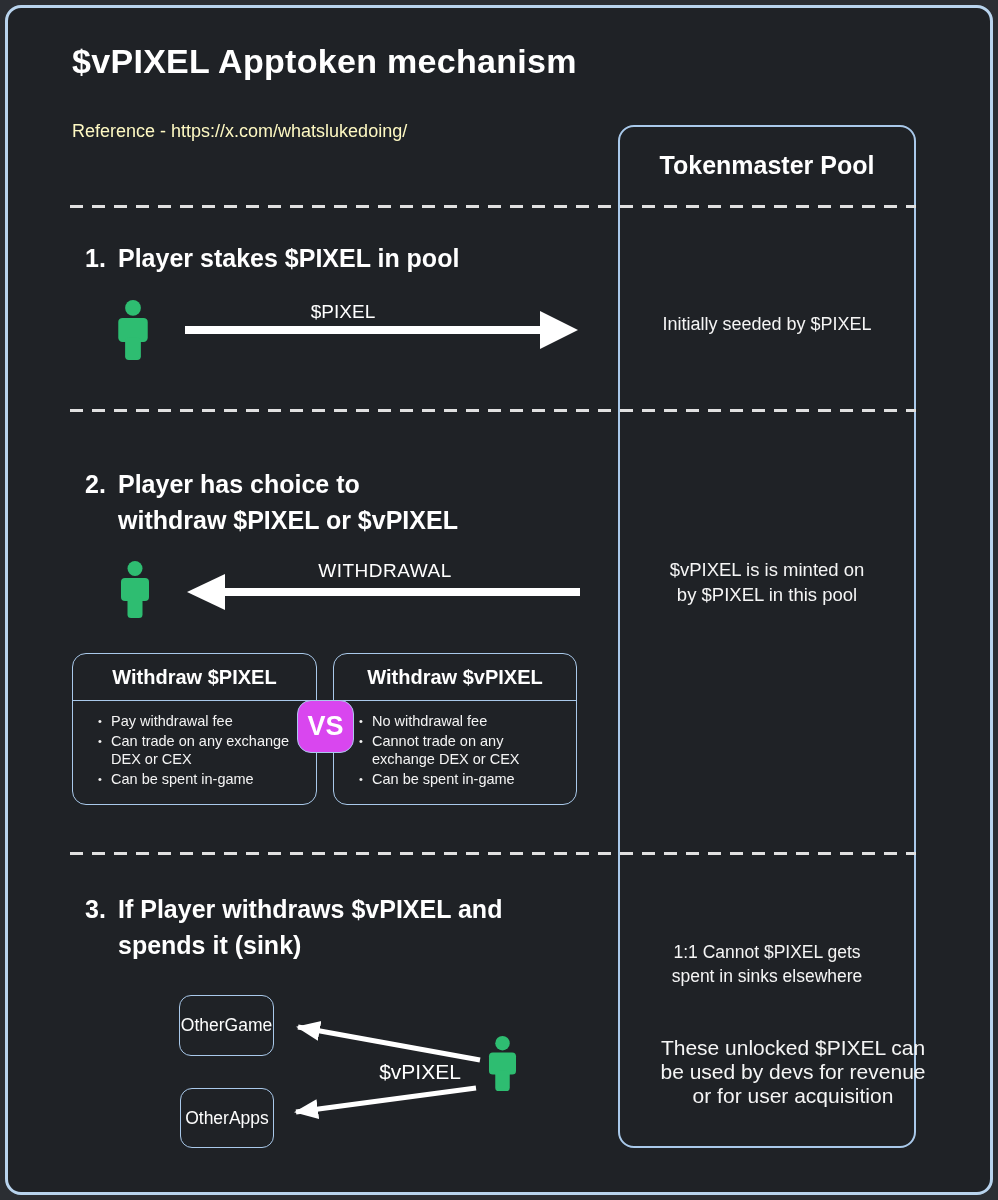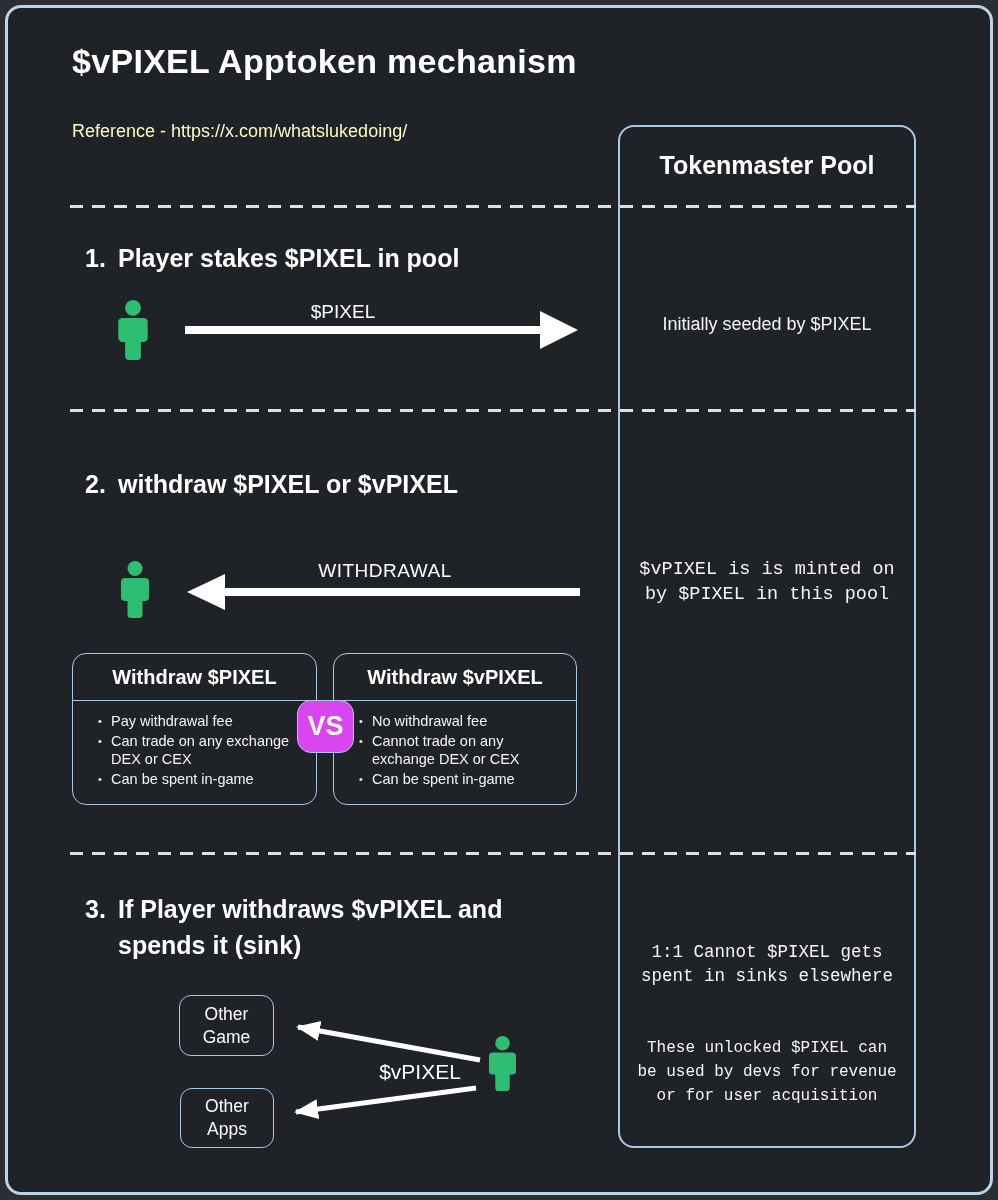--- a/index.html
+++ b/index.html
@@ -68,32 +68,32 @@
 
   .vs-badge {
     left:297px; top:700px; width:57px; height:53px;
     background:#d946ef; border:1.5px solid #a9c9ea; border-radius:14px;
     display:flex; align-items:center; justify-content:center;
     font-size:27px; font-weight:bold; z-index:3;
   }
 
   .sink-box {
     border:1.5px solid #a9c9ea; border-radius:12px;
-    display:flex; flex-direction:column; align-items:center; justify-content:center;
+    display:flex; flex-direction:row; align-items:center; justify-content:center;
     font-size:17.5px; line-height:23px; text-align:center; color:#fdfdfd;
   }
   .sink-1 { left:179px; top:995px; width:95px; height:61px; }
   .sink-2 { left:180px; top:1088px; width:94px; height:60px; }
 
   .pool-note { text-align:center; color:#f5f5f5; }
-  .pool-note span { display:block;font-family:Liberation Mono, monospace; }
+  .pool-note span { display:block; }
   .note-seeded { left:628px; top:314px; width:278px; font-size:18px; }
   .note-minted { left:628px; top:557px; width:278px; font-size:18.5px; line-height:25px; }
   .note-unlock { left:626px; top:940px; width:282px; font-size:17.5px; line-height:24px; }
-  .note-devs   { left:626px; top:1036px; width:282px; font-size:16px; line-height:24px; }
+  .note-devs   { left:652px; top:1036px; width:282px; font-size:21px; line-height:24px; }
 </style>
 </head>
 <body>
 
 <div class="canvas">
   <div class="frame"></div>
 
   <h1 class="abs title">$vPIXEL Apptoken mechanism</h1>
 
   <div class="abs reference">
@@ -124,20 +124,21 @@
     <svg width="393" height="38" viewBox="0 0 393 38" xmlns="http://www.w3.org/2000/svg">
       <rect x="0" y="15" width="360" height="8" fill="#ffffff"></rect>
       <polygon points="355,0 393,19 355,38" fill="#ffffff"></polygon>
     </svg>
   </div>
   <div class="abs arrow-label label-pixel">$PIXEL</div>
 
   <div class="abs step-heading sh-2">
     <span class="step-num">2.</span>
     <span class="step-lines">
+      <span>Player has choice to</span>
       <span>withdraw $PIXEL or $vPIXEL</span>
     </span>
   </div>
   <div class="abs person person-2">
     <svg viewBox="0 0 30 58" fill="#2ebd71" xmlns="http://www.w3.org/2000/svg">
       <circle cx="15" cy="7.5" r="7.5"></circle>
       <rect x="1" y="17" width="28" height="23" rx="4"></rect>
       <rect x="7.5" y="36" width="15" height="21" rx="3.5"></rect>
     </svg>
   </div>

